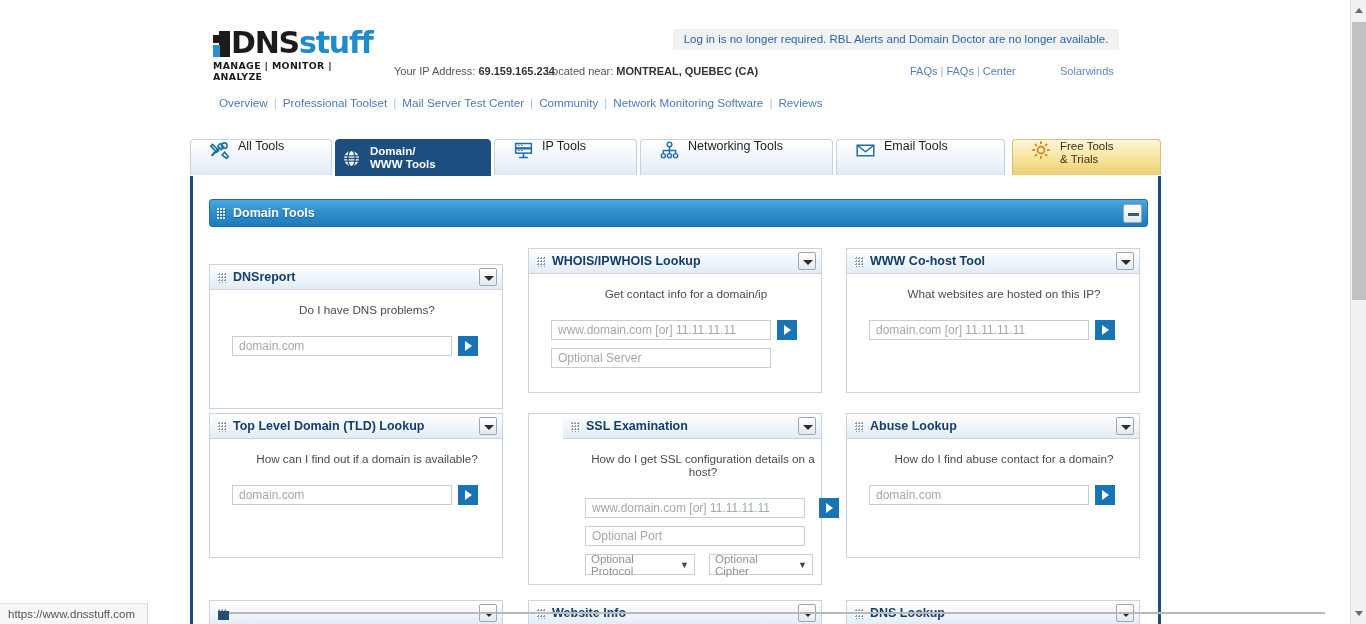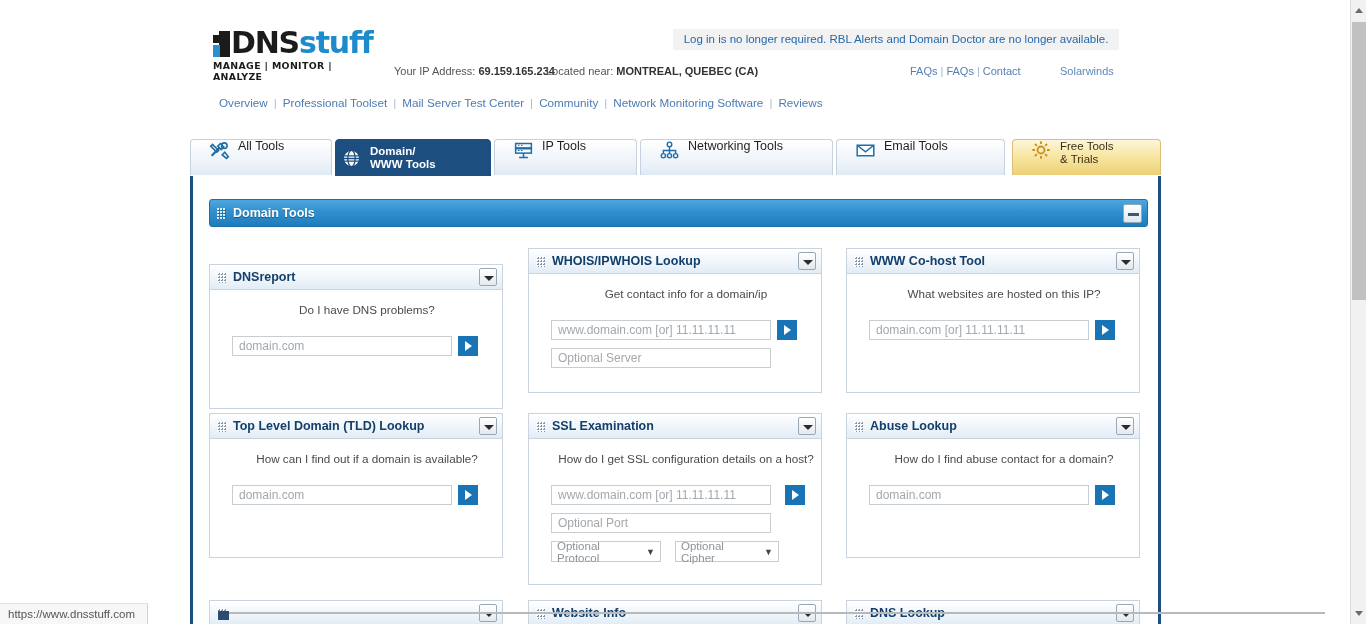--- a/index.html
+++ b/index.html
@@ -164,21 +164,21 @@
     </div>
 
     <div class="loc-line">
       <span>Located near:</span>
       <b>MONTREAL, QUEBEC (CA)</b>
     </div>
 
     <div class="notice">Log in is no longer required. RBL Alerts and Domain Doctor are no longer available.</div>
 
     <div class="hdr-links">
-      <a href="#">FAQs</a><span class="sep">|</span><a href="#">FAQs</a><span class="sep">|</span><a href="#">Contact</a>
+      <a href="#">FAQs</a><span class="sep">|</span><a href="#">FAQs</a><span class="sep">|</span><a href="#">Center</a>
     </div>
 
     <div class="sw-link">Solarwinds</div>
   </div>
 
   <div class="subnav">
     <a href="#">Overview</a><span class="sep">|</span><a href="#">Professional Toolset</a><span class="sep">|</span><a href="#">Mail Server Test Center</a><span class="sep">|</span><a href="#">Community</a><span class="sep">|</span><a href="#">Network Monitoring Software</a><span class="sep">|</span><a href="#">Reviews</a>
   </div>
 
   <div class="tabbar">
@@ -326,21 +326,21 @@
         </div>
         <div class="card-body">
           <div class="qtext">How can I find out if a domain is available?</div>
           <div class="inrow">
             <input class="tin" style="width: 220px;" placeholder="domain.com">
             <button class="gobtn"></button>
           </div>
         </div>
       </div>
 
-      <div class="card" style="left:319px; top:165px; width:294px; height:172px;">
+      <div class="card" style="left:319px; top:165px; width:294px; height:172px;padding-left:34px;">
         <div class="card-hd">
           <span class="grip dark"></span>
           <span class="ctitle">SSL Examination</span>
           <span class="caret"></span>
         </div>
         <div class="card-body">
           <div class="qtext">How do I get SSL configuration details on a host?</div>
           <div class="inrow">
             <div>
               <input class="tin" style="width: 220px;" placeholder="www.domain.com [or] 11.11.11.11">

